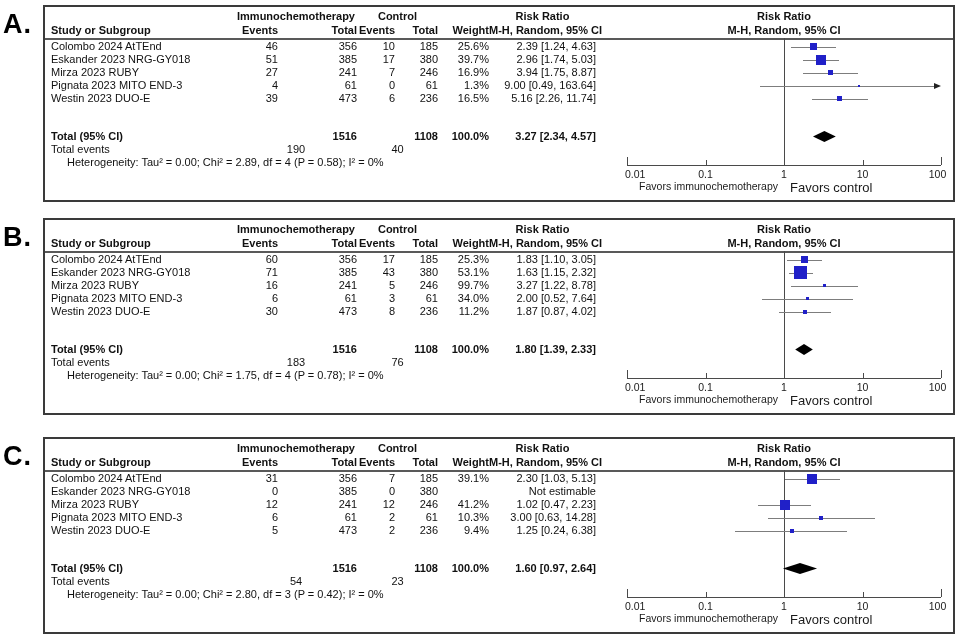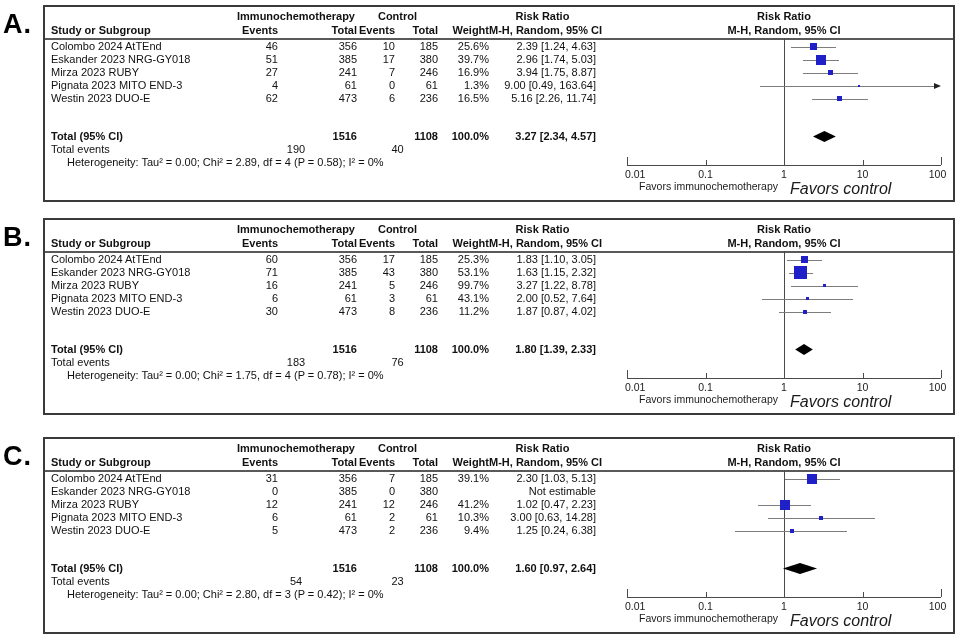--- a/index.html
+++ b/index.html
@@ -20,21 +20,21 @@
   .sep{position:absolute;top:31px;left:0;width:100%;border-top:2px solid #595959;}
   .freetext{position:absolute;left:22px;height:13px;line-height:13px;white-space:nowrap;}
   
   .plot{position:absolute;left:582px;top:0;width:314px;height:193px;}
   .plot-hdr{position:absolute;left:0;width:314px;text-align:center;font-weight:bold;height:13px;line-height:13px;}
   .vline{position:absolute;width:1px;background:#4a4a4a;top:31px;height:127px;}
   .axis{position:absolute;top:158px;left:0;width:314px;height:1px;background:#4a4a4a;}
   .tickmark{position:absolute;width:1px;background:#4a4a4a;}
   .ticklabel{position:absolute;top:161px;font-size:10.5px;color:#1a1a1a;}
   .favleft{position:absolute;top:173px;right:163px;font-size:10.5px;color:#1a1a1a;white-space:nowrap;}
-  .favright{position:absolute;top:173px;left:163px;font-size:16px;color:#1a1a1a;white-space:nowrap;font-style:italic;}
+  .favright{position:absolute;top:173px;left:163px;font-size:13px;color:#1a1a1a;white-space:nowrap;}
   .ci-line{position:absolute;height:1px;background:#7d7d7d;}
   .marker{position:absolute;background:#2020c8;}
   .arrowhead{position:absolute;width:0;height:0;border-left:7px solid #222;
              border-top:3.5px solid transparent;border-bottom:3.5px solid transparent;}
   .diamond{position:absolute;height:11px;background:#000;
            clip-path:polygon(0 50%,50% 0,100% 50%,50% 100%);}
 </style>
 </head>
 <body>
 
@@ -98,21 +98,21 @@
     <div class="cell num">4</div>
     <div class="cell num">61</div>
     <div class="cell num">0</div>
     <div class="cell num">61</div>
     <div class="cell num">1.3%</div>
     <div class="cell num">9.00 [0.49, 163.64]</div>
   </div>
 
   <div class="trow" style="top: 85px;">
     <div class="cell">Westin 2023 DUO-E</div>
-    <div class="cell num">62</div>
+    <div class="cell num">39</div>
     <div class="cell num">473</div>
     <div class="cell num">6</div>
     <div class="cell num">236</div>
     <div class="cell num">16.5%</div>
     <div class="cell num">5.16 [2.26, 11.74]</div>
   </div>
 <div class="trow b tot" style="top: 123px;">
         <div class="cell">Total (95% CI)</div>
         <div class="cell num"></div>
         <div class="cell num">1516</div>
@@ -219,21 +219,21 @@
     <div class="cell num">99.7%</div>
     <div class="cell num">3.27 [1.22, 8.78]</div>
   </div>
 
   <div class="trow" style="top: 72px;">
     <div class="cell">Pignata 2023 MITO END-3</div>
     <div class="cell num">6</div>
     <div class="cell num">61</div>
     <div class="cell num">3</div>
     <div class="cell num">61</div>
-    <div class="cell num">43.1%</div>
+    <div class="cell num">34.0%</div>
     <div class="cell num">2.00 [0.52, 7.64]</div>
   </div>
 
   <div class="trow" style="top: 85px;">
     <div class="cell">Westin 2023 DUO-E</div>
     <div class="cell num">30</div>
     <div class="cell num">473</div>
     <div class="cell num">8</div>
     <div class="cell num">236</div>
     <div class="cell num">11.2%</div>

